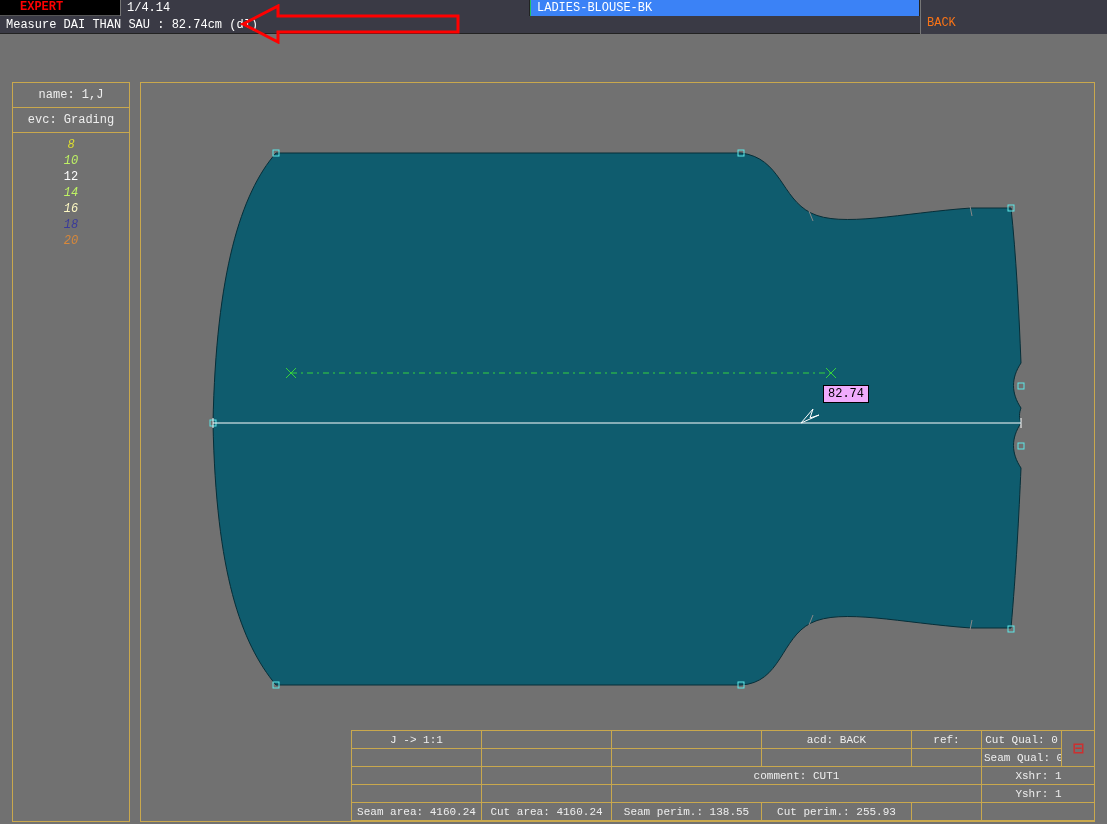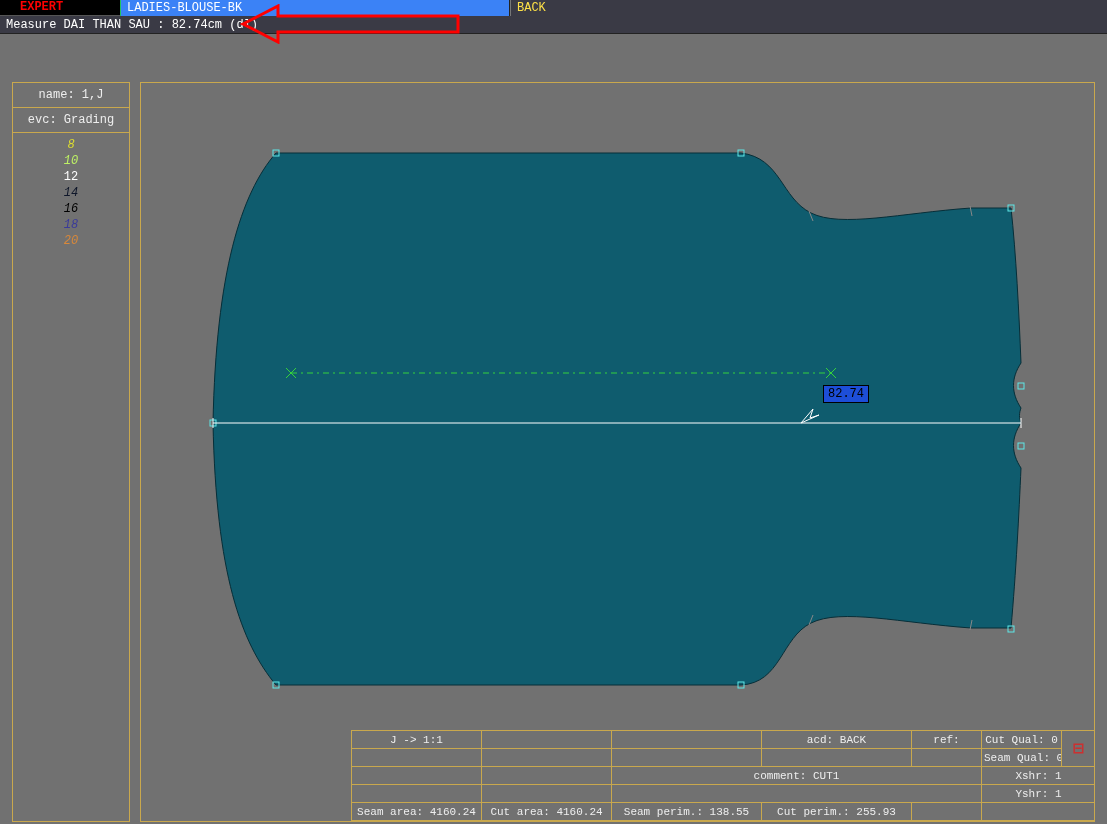--- a/index.html
+++ b/index.html
@@ -37,22 +37,22 @@
   .titlebar .model {
     background: #3b82f6;
     color: #fff;
     padding: 1px 6px;
     flex: 0 0 390px;
     border-left: 1px solid #22c55e;
     border-right: 1px solid #222;
   }
   .titlebar .part {
     background: #3a3a45;
-    color: #fde047;
-    padding: 1px 6px;
+    color: #f97316;
+    padding: 16px 6px;
     flex: 1;
     border-left: 1px solid #777;
   }
   .measurebar {
     height: 18px;
     background: #3a3a45;
     color: #fff;
     padding: 1px 6px;
     font-size: 12px;
     line-height: 16px;
@@ -83,22 +83,22 @@
   }
   .sidebar .sizes {
     padding-top: 4px;
     text-align: center;
     line-height: 16px;
     font-style: italic;
   }
   .size8  { color:#dede2f;}
   .size10 { color:#bef264;}
   .size12 { color:#ffffff; font-style: normal;}
-  .size14 { color:#0f172a;}
-  .size16 { color:#000000;font-family:Liberation Mono, monospace;}
+  .size14 { color:#bef264;}
+  .size16 { color:#fef9c3;font-family:Liberation Mono, monospace;}
   .size18 { color:#3a3a9a;}
   .size20 { color:#d8883a;}
 
   .canvas {
     position: absolute;
     top: 48px; left: 140px; right: 12px;
     height: 740px;
     border: 1px solid #c9a84d;
     background: #717171;
     overflow: hidden;
@@ -113,21 +113,21 @@
   .arrow-annot {
     position: absolute;
     top: 4px; left: 118px;
     pointer-events: none;
     z-index: 50;
   }
 
   
   .measure-label {
     position: absolute;
-    background: #1d4ed8;
+    background: #f0abfc;
     color: #000;
     font-size: 12px;
     padding: 1px 4px;
     border: 1px solid #000;
   }
 
   
   .infogrid {
     position: absolute;
     left: 210px;
@@ -161,20 +161,21 @@
     font-size:18px;
     line-height:16px;
   }
 
 </style>
 </head>
 <body>
 
 <div class="titlebar">
   <div class="expert">EXPERT</div>
+  <div class="scale">1/4.14</div>
   <div class="model">LADIES-BLOUSE-BK</div>
   <div class="part">BACK</div>
 </div>
 
 <div class="measurebar">Measure DAI THAN SAU : 82.74cm (dl)</div>
 
 <svg class="arrow-annot" width="350" height="40">
   <polygon points="125,20 160,2 160,12 340,12 340,28 160,28 160,38" fill="none" stroke="#ff0000" stroke-width="3"></polygon>
 </svg>
 

